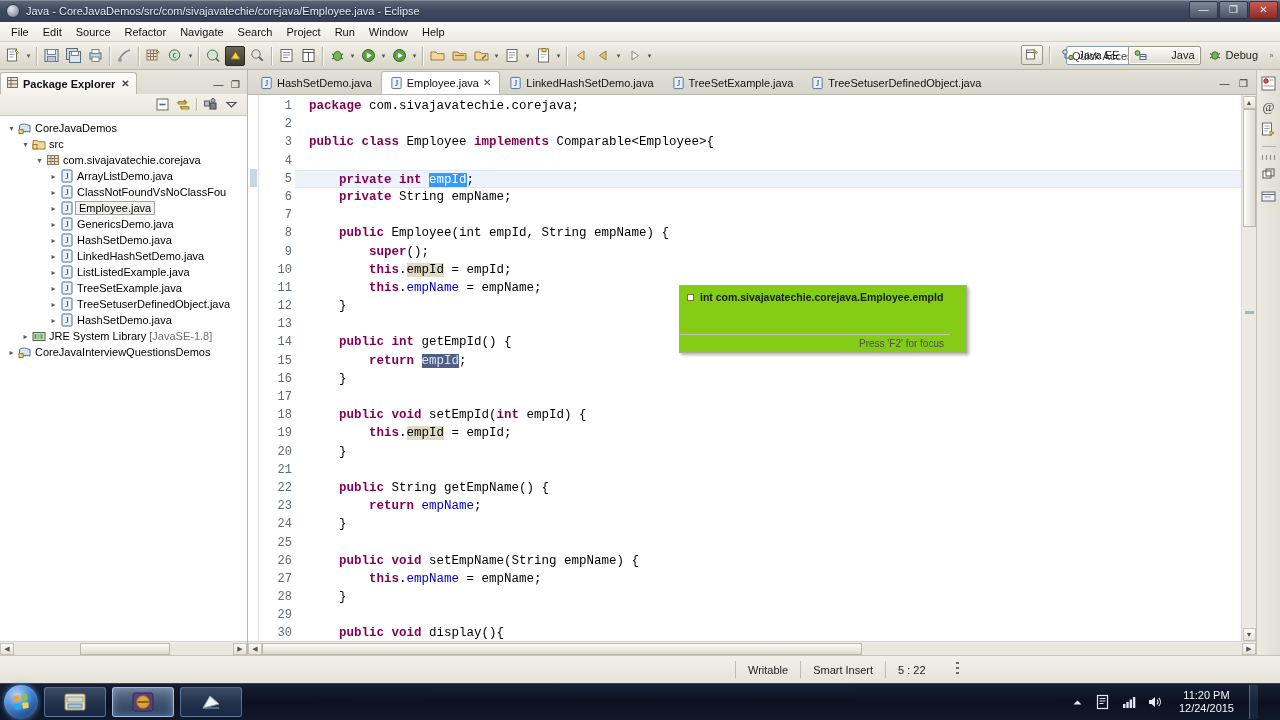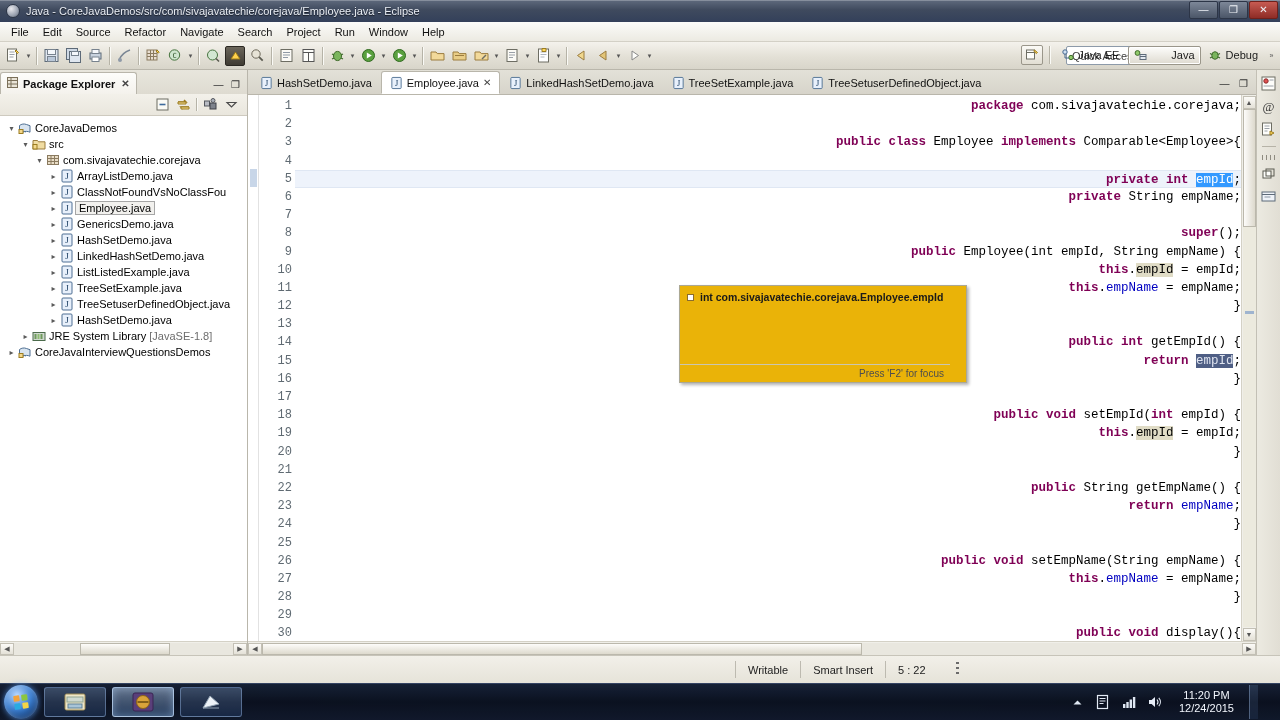--- a/index.html
+++ b/index.html
@@ -204,21 +204,21 @@
     position:absolute; right:-10px; top:4px; width:9px;height:9px;
     border:1px solid #8a8a8a; border-radius:50%;
     background:#fff; color:#444; font-size:8px; line-height:7px; text-align:center;
   }
   .code{
     flex:1; position:relative; overflow:hidden;
     font-family:"Liberation Mono", monospace; font-size:12.5px;
     padding-top:2px; padding-left:14px;
     background:#fff; min-width:0;
   }
-  .cline{ height:18.2px; line-height:18.2px; white-space:pre; color:#000;text-align:right; }
+  .cline{ height:18.2px; line-height:18.2px; white-space:pre; color:#000; }
   .cline.cur{ background:#eef3fb; margin-left:-14px; padding-left:14px;
               border-top:1px solid #dfe7f3; border-bottom:1px solid #dfe7f3; height:18.2px;}
   .kw{ color:#7f0055; font-weight:bold; }
   .fld{ color:#0000c0; }
   .sel{ background:#3399ff; color:#fff; }
   .occ{ background:#e0dcc6; }
   .occ2{ background:#4f5f85; color:#dfe4f0; }
 
   .vscroll{
     width:15px; background:#f0efe9; border-left:1px solid #d4d1c6;
@@ -246,22 +246,22 @@
     border-left:1px solid #c3c0b5;
     display:flex; flex-direction:column; align-items:center; padding-top:4px; gap:5px;
   }
   .rail-ico{ width:18px;height:18px; display:flex;align-items:center;justify-content:center; }
   .rail-sep{ width:14px;height:1px;background:#b6b3a7; margin:3px 0; }
   .rail-dots{ width:14px;height:5px;
     background:repeating-linear-gradient(90deg,#8e8b80 0 1px,transparent 1px 4px); }
 
   
   .tooltip{
-    position:absolute; left:431px; top:190px; width:288px; height:98px;
-    background:#eab308; border:1px solid #aba894;
+    position:absolute; left:431px; top:190px; width:288px; height:68px;
+    background:#84cc16; border:1px solid #aba894;
     box-shadow:2px 2px 3px rgba(0,0,0,.3);
     font-family:"Liberation Sans", sans-serif;
     z-index:30;
   }
   .tt-row{ display:flex; align-items:center; gap:6px; padding:5px 6px 0 7px; }
   .tt-bullet{ width:7px;height:7px;border:1px solid #8a6d2f; background:#fff; flex:0 0 7px; }
   .tt-text{ font-size:10.5px; font-weight:bold; color:#1a1a1a; white-space:nowrap; }
   .tt-foot{
     position:absolute; bottom:0; left:0; right:16px; height:18px;
     border-top:1px solid #c9c6b2;
@@ -858,22 +858,22 @@
             </div>
           <div class="code">
 
           <div class="cline"><span class="kw">package </span><span>com.sivajavatechie.corejava;</span></div>
               <div class="cline">&nbsp;</div>
               <div class="cline"><span class="kw">public class </span><span>Employee </span><span class="kw">implements </span><span>Comparable&lt;Employee&gt;{</span></div>
               <div class="cline">&nbsp;</div>
               <div class="cline cur"><span>    </span><span class="kw">private int </span><span class="sel">empId</span><span>;</span></div>
               <div class="cline"><span>    </span><span class="kw">private </span><span>String empName;</span></div>
               <div class="cline">&nbsp;</div>
+              <div class="cline"><span>    </span><span class="kw">public </span><span>Employee(int empId, String empName) {</span></div>
               <div class="cline"><span>        </span><span class="kw">super</span><span>();</span></div>
-              <div class="cline"><span>    </span><span class="kw">public </span><span>Employee(int empId, String empName) {</span></div>
               <div class="cline"><span>        </span><span class="kw">this</span><span>.</span><span class="occ">empId</span><span> = empId;</span></div>
               <div class="cline"><span>        </span><span class="kw">this</span><span>.</span><span class="fld">empName</span><span> = empName;</span></div>
               <div class="cline"><span>    }</span></div>
               <div class="cline">&nbsp;</div>
               <div class="cline"><span>    </span><span class="kw">public int </span><span>getEmpId() {</span></div>
               <div class="cline"><span>        </span><span class="kw">return </span><span class="occ2">empId</span><span>;</span></div>
               <div class="cline"><span>    }</span></div>
               <div class="cline">&nbsp;</div>
               <div class="cline"><span>    </span><span class="kw">public void </span><span>setEmpId(</span><span class="kw">int </span><span>empId) {</span></div>
               <div class="cline"><span>        </span><span class="kw">this</span><span>.</span><span class="occ">empId</span><span> = empId;</span></div>

